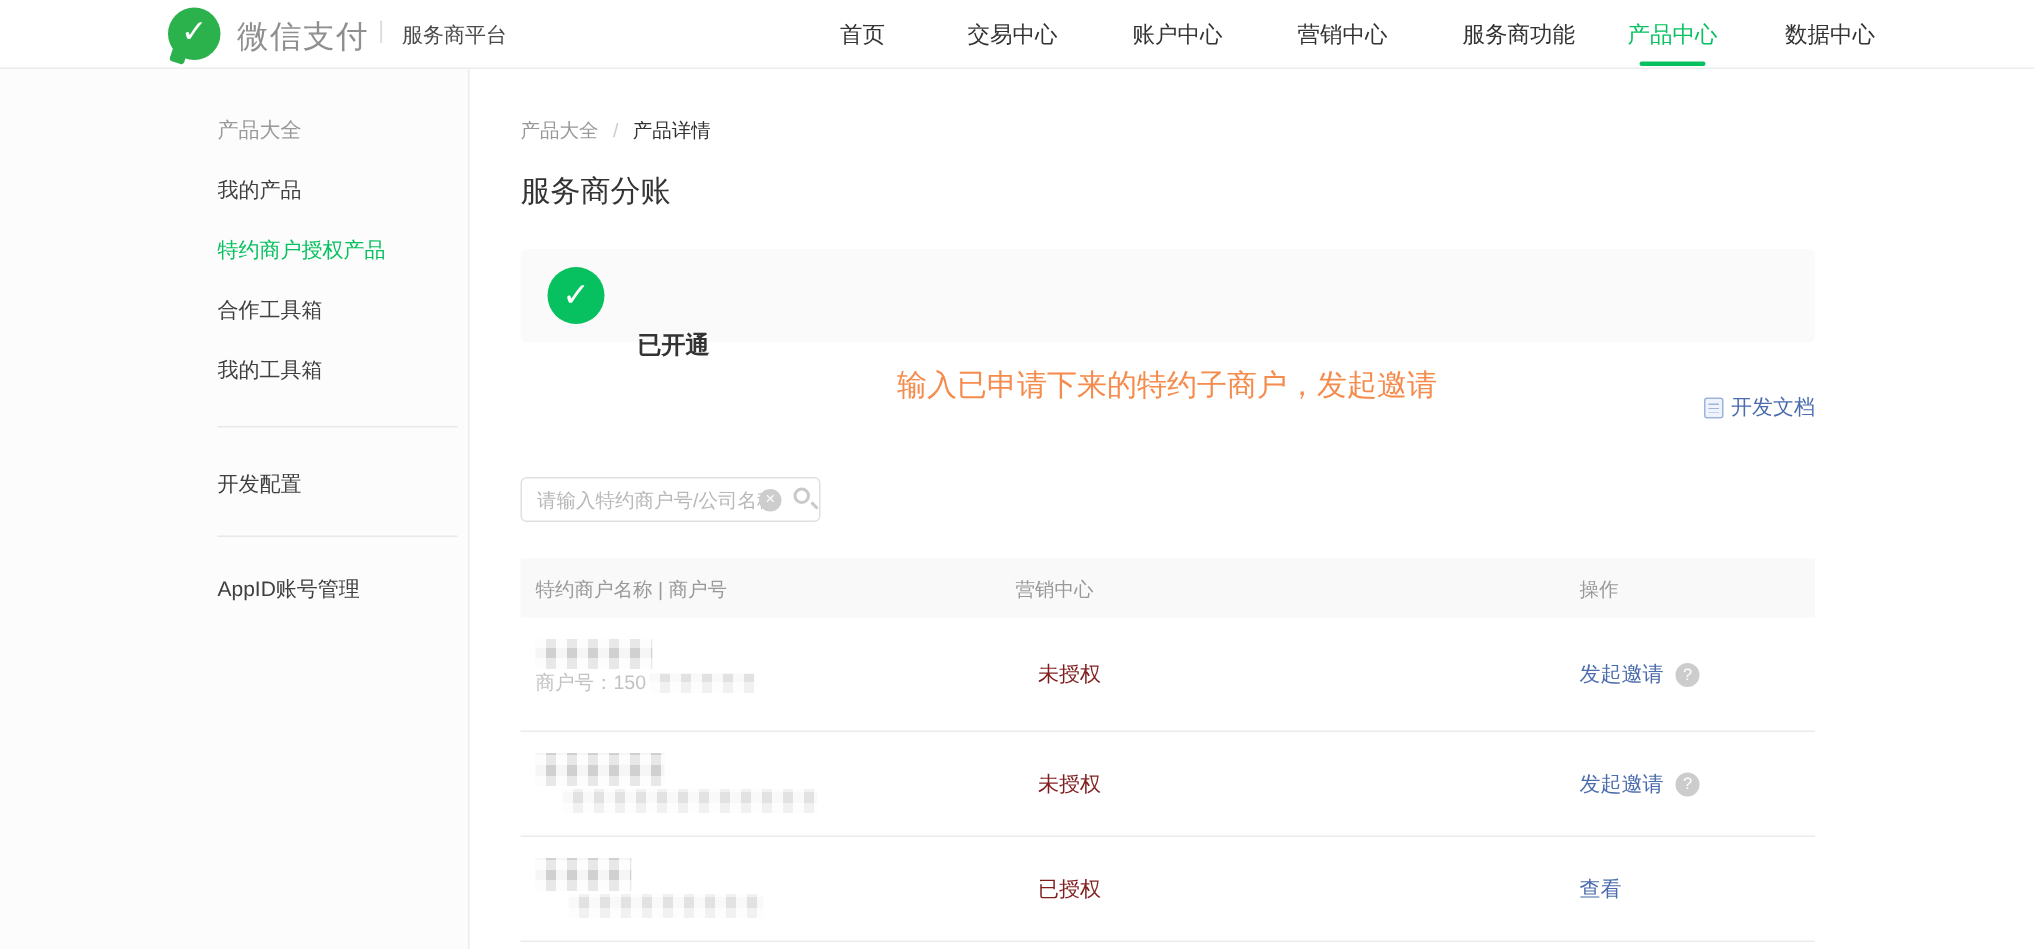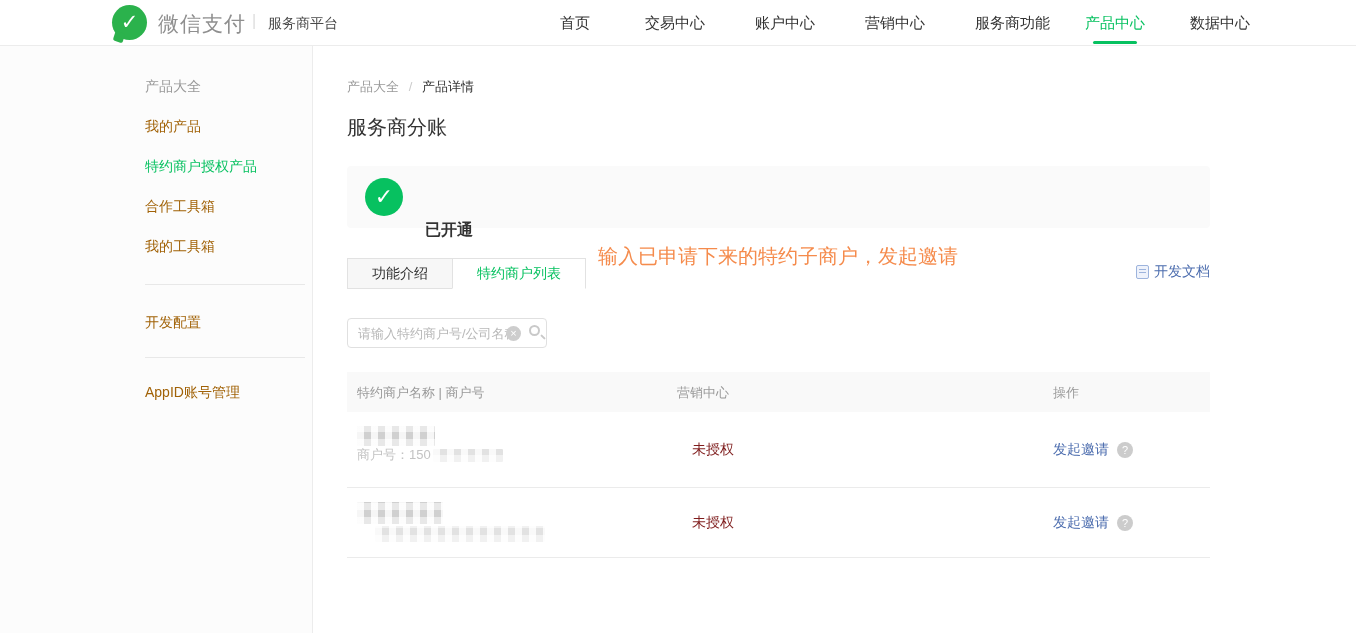--- a/index.html
+++ b/index.html
@@ -15,21 +15,21 @@
   .brand-name { position:absolute; left:158px; top:10px; font-size:21px; color:#8f8f8f; letter-spacing:1px; }
   .brand-sep { position:absolute; left:252px; top:12px; font-size:16px; color:#ddd; }
   .brand-platform { position:absolute; left:268px; top:15px; font-size:14px; color:#4a4a4a; }
   .topnav-item { position:absolute; top:14px; font-size:15px; color:#333; cursor:pointer; }
   .topnav-item.active { color:#07c160; }
   .topnav-item.active .nav-underline { position:absolute; left:50%; transform:translateX(-50%); bottom:-11px; width:44px; height:3px; background:#07c160; border-radius:2px; }
   .tn0{left:560px}.tn1{left:645px}.tn2{left:755px}.tn3{left:865px}.tn4{left:975px}.tn5{left:1085px}.tn6{left:1190px}
 
   
   .sidebar { position:absolute; left:0; top:46px; width:313px; height:587px; background:#fcfcfc; border-right:1px solid #ececec; }
-  .side-item { position:absolute; left:145px; font-size:14px; color:#a16207; cursor:pointer; white-space:nowrap; }
+  .side-item { position:absolute; left:145px; font-size:14px; color:#404040; cursor:pointer; white-space:nowrap; }
   .side-item.muted { color:#999; }
   .side-item.active { color:#07c160; }
   .side-divider { position:absolute; left:145px; width:160px; height:1px; background:#e8e8e8; }
 
   
   .main { position:absolute; left:347px; top:46px; width:863px; height:587px; }
   .breadcrumb { position:absolute; left:0; top:32px; font-size:13px; color:#999; }
   .breadcrumb .crumb-link { color:#999; cursor:pointer; }
   .breadcrumb .crumb-sep { color:#ccc; margin:0 6px; }
   .breadcrumb .crumb-current { color:#333; }
@@ -130,24 +130,20 @@
 
     <div class="page-title">服务商分账</div>
 
     <div class="banner">
       <div class="banner-circle">✓</div>
       <span class="banner-status">已开通</span>
     </div>
 
     <div class="annotation">输入已申请下来的特约子商户，发起邀请</div>
 
-    <div class="tabs">
-      <div class="tab">功能介绍</div>
-      <div class="tab active">特约商户列表</div>
-    </div>
 
     <div class="doc-link">
       <span class="doc-icon"></span>
       <span>开发文档</span>
     </div>
 
     <div class="search-box">
       <input class="search-input" type="text" placeholder="请输入特约商户号/公司名称查询" style="">
       <span class="clear-icon">×</span>
       <span class="search-icon"></span>
@@ -179,15 +175,25 @@
         <span class="m-line mosaic" style="width:86px;height:22px"></span>
         <span class="m-line mosaic light" style="width:170px;height:16px;margin:2px 0 0 18px"></span>
       </div>
       <span class="cell-status">未授权</span>
       <span class="cell-action">
         <span class="action-link">发起邀请</span>
         <span class="help-icon">?</span>
       </span>
     </div>
 
+    <div class="table-row row3">
+      <div class="cell-name">
+        <span class="m-line mosaic" style="width:64px;height:22px"></span>
+        <span class="m-line mosaic light" style="width:130px;height:16px;margin:2px 0 0 22px"></span>
+      </div>
+      <span class="cell-status">已授权</span>
+      <span class="cell-action">
+        <span class="action-link">查看</span>
+      </span>
+    </div>
 
   </div>
 </div>
 
 </body></html>

